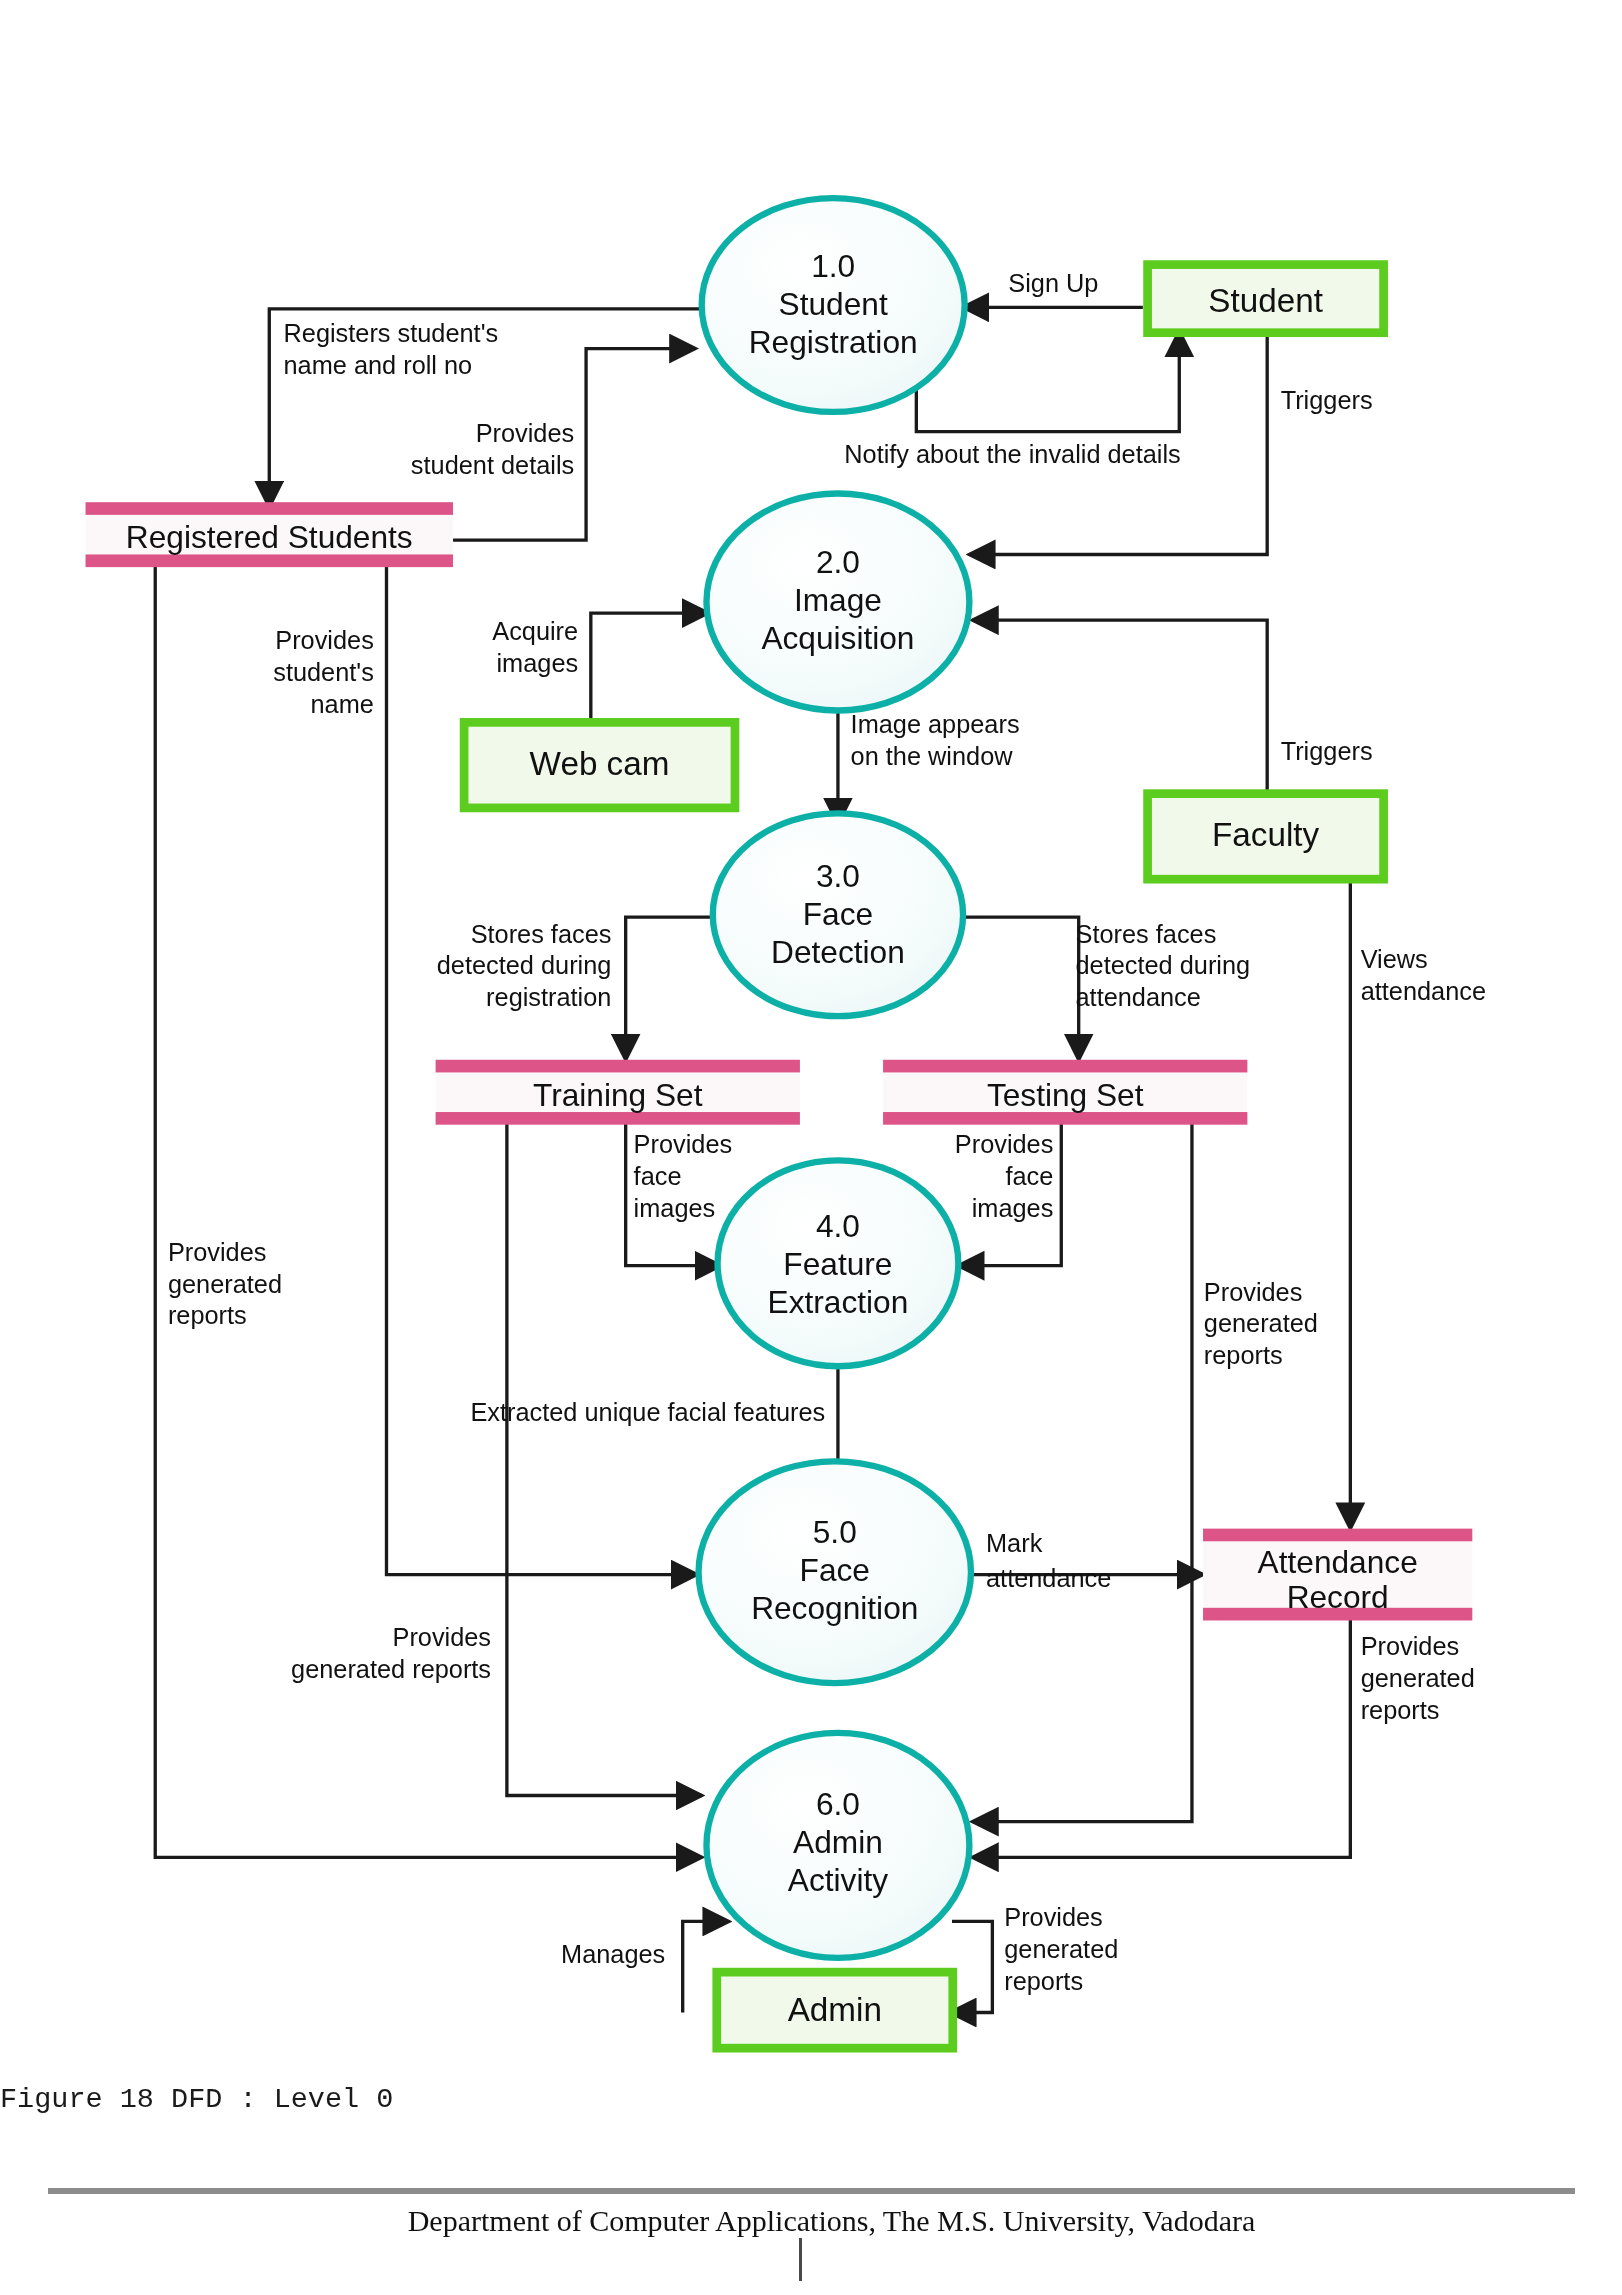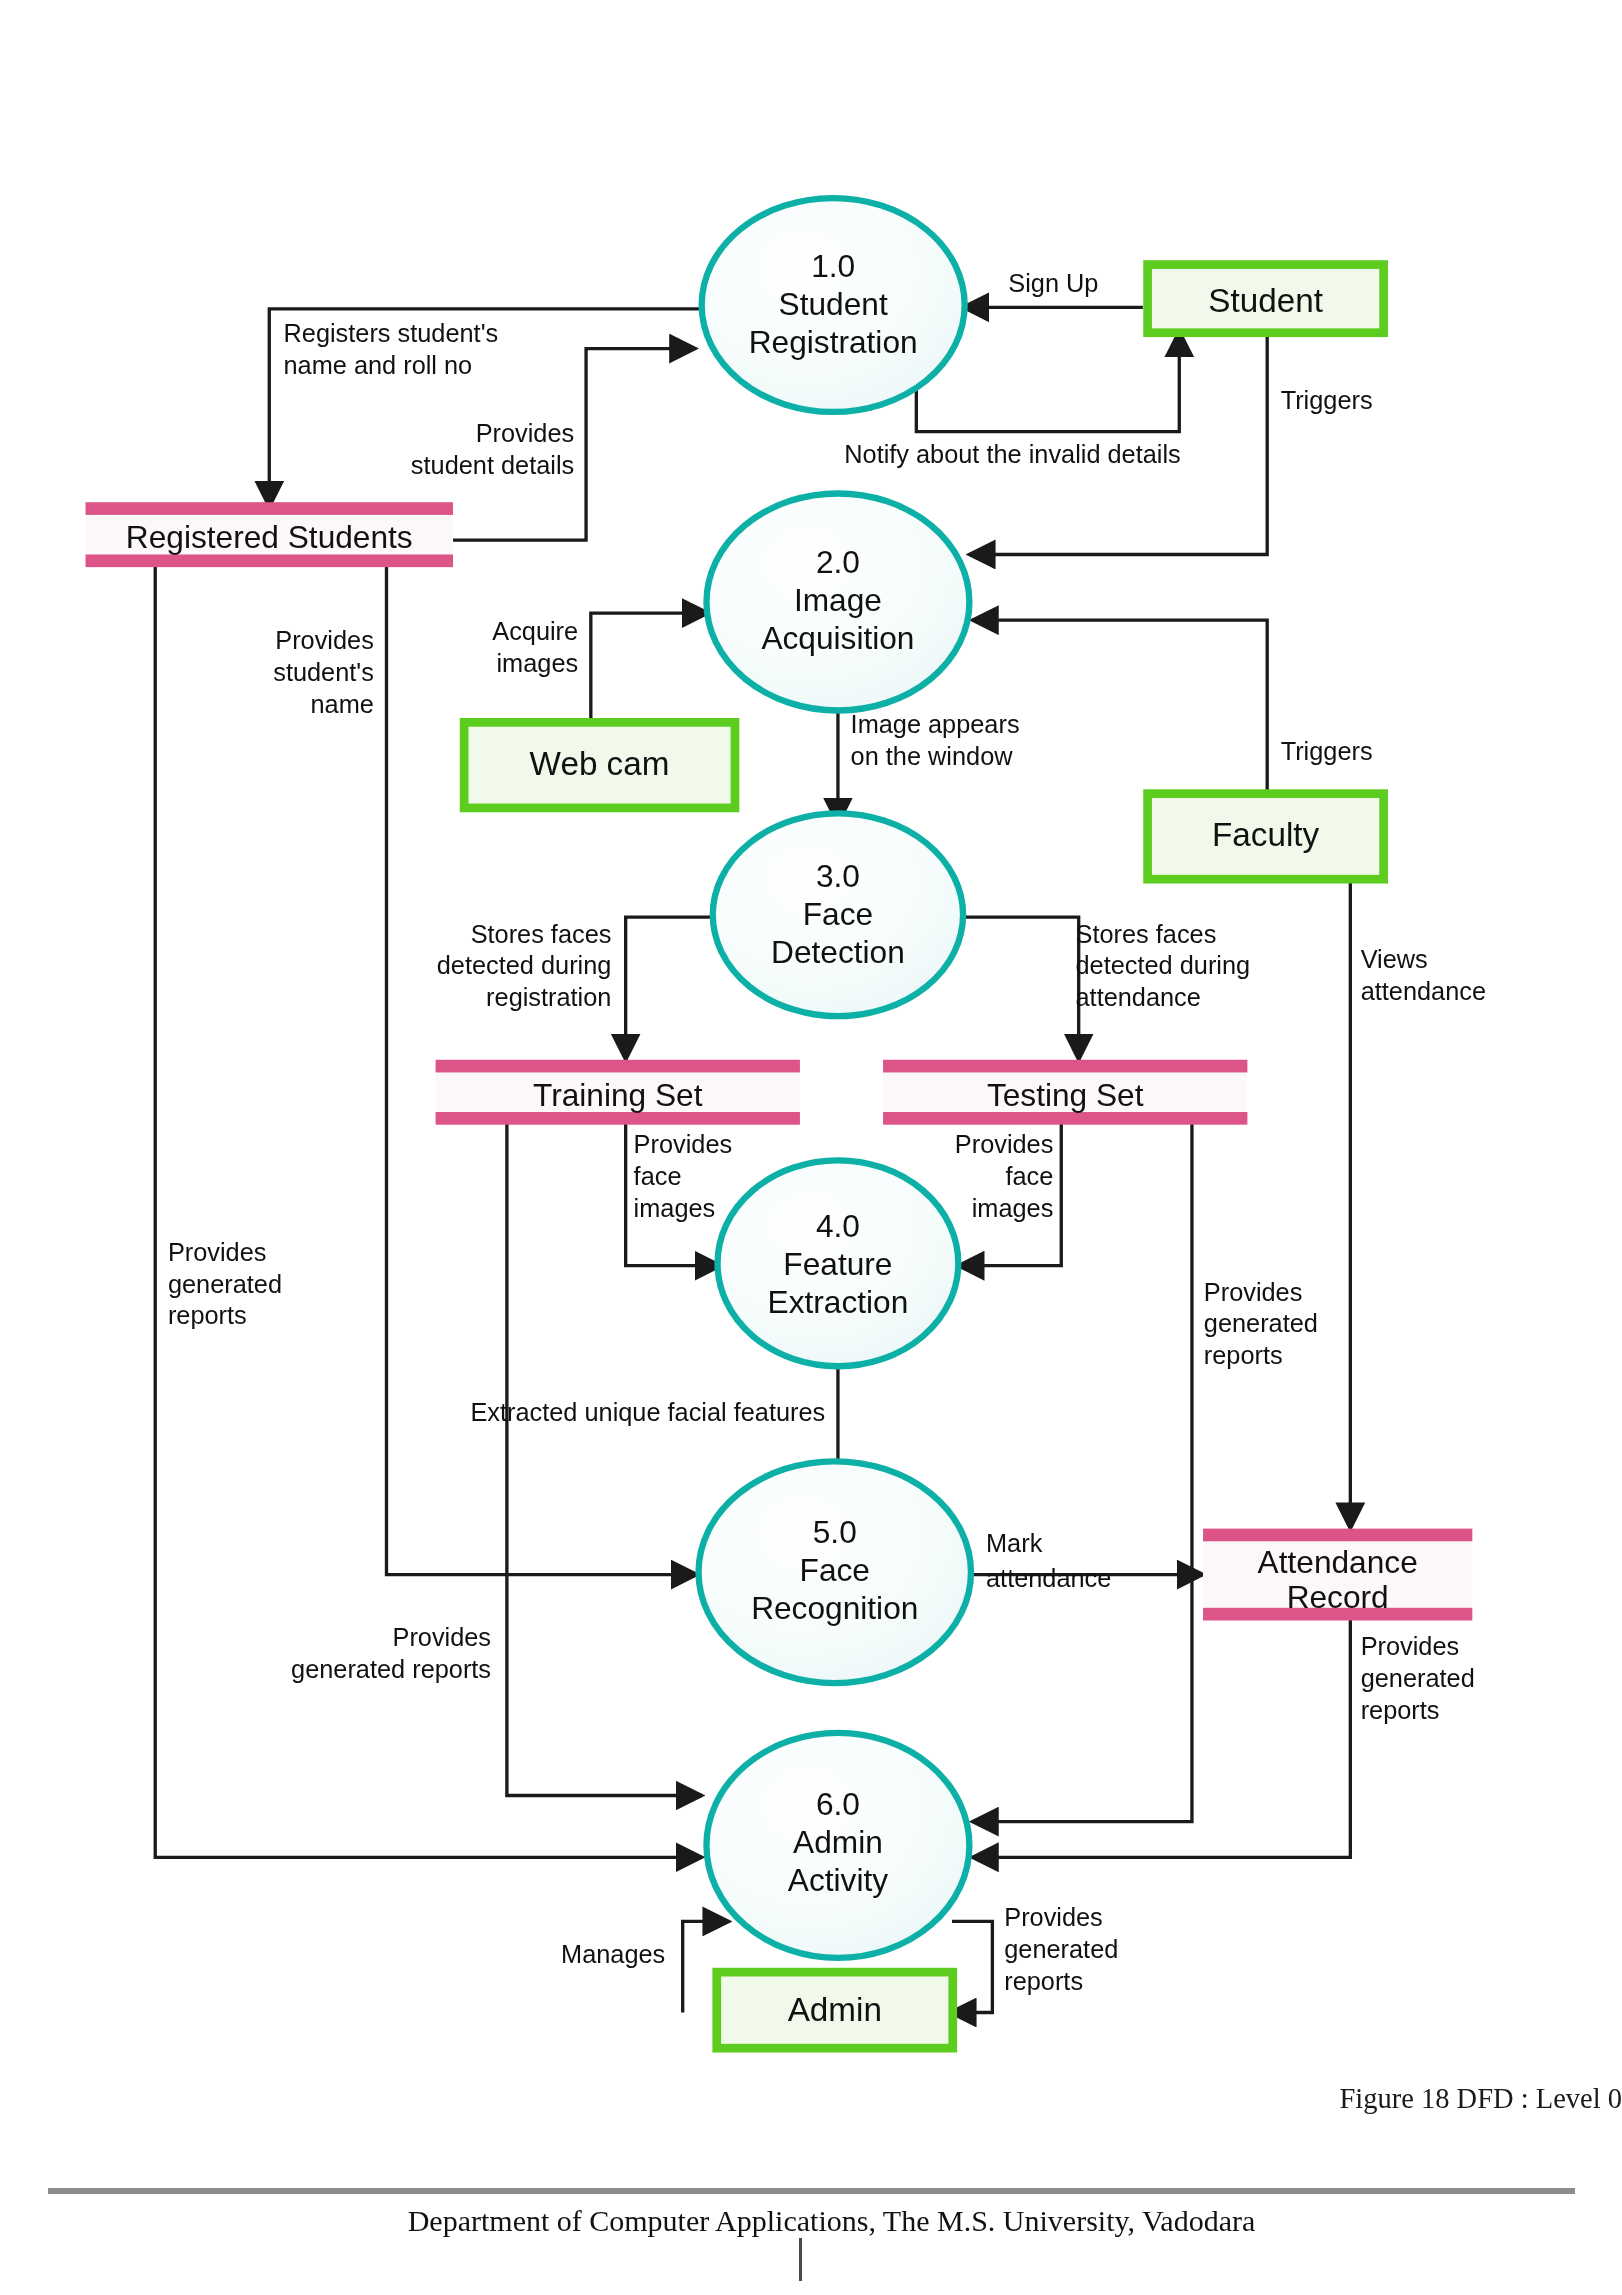--- a/index.html
+++ b/index.html
@@ -24,22 +24,22 @@
   text{font-family:"Liberation Sans", sans-serif;fill:#111;}
   .proc-label{font-size:40px;text-anchor:middle;}
   .ent-label{font-size:42px;text-anchor:middle;}
   .store-label{font-size:40px;text-anchor:middle;}
   .flow-label{font-size:32px;}
   .fl-mid{text-anchor:middle;}
   .fl-end{text-anchor:end;}
   .fl-start{text-anchor:start;}
 
   .caption{
-    position:absolute;left:0;width:1622px;text-align:right;
-    font-family:Liberation Serif, serif;font-size:28.5px;color:#1a1a1a;
+    position:absolute;left:0;width:1622px;text-align:left;
+    font-family:Liberation Mono, monospace;font-size:28.5px;color:#1a1a1a;
   }
   .footer-rule{
     position:absolute;left:48px;width:1527px;height:5.5px;background:#8c8c8c;
   }
   .footer-row{
     position:absolute;left:48px;width:1527px;
     display:flex;align-items:center;
     font-family:"Liberation Serif", serif;font-size:30px;color:#111;
   }
   .footer-left{flex:1;padding-left:40px;}

